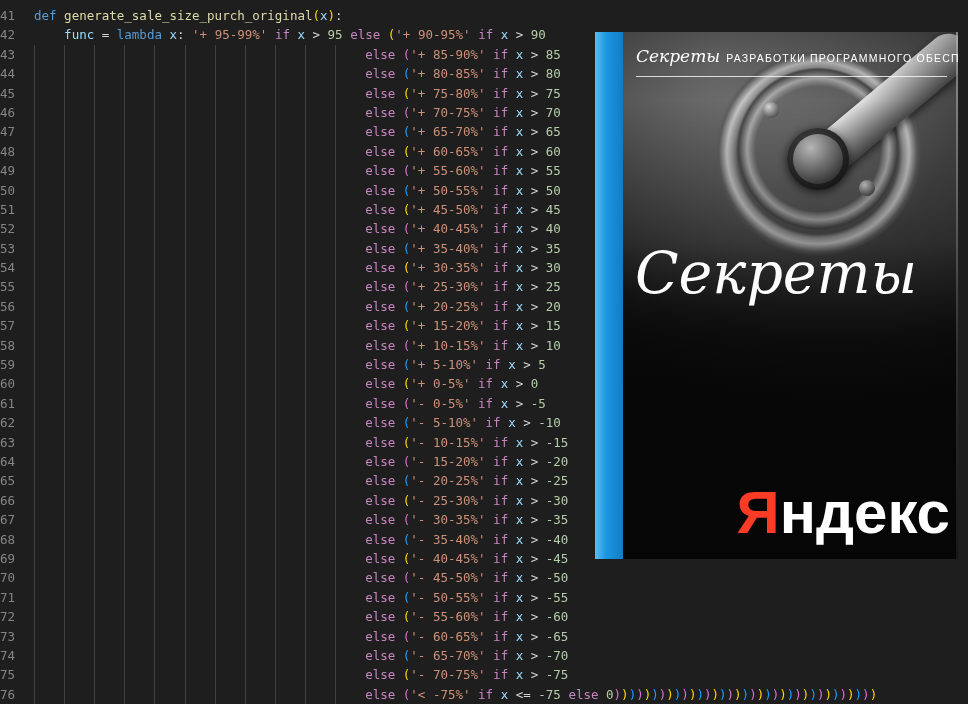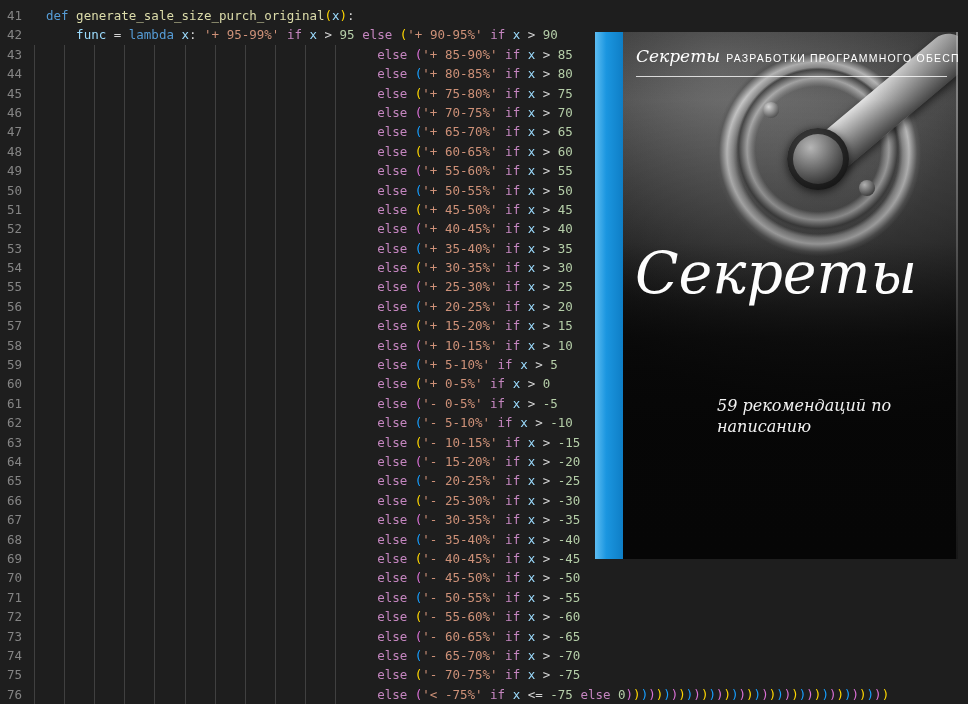--- a/index.html
+++ b/index.html
@@ -10,22 +10,22 @@
   }
   .editor{
     position:relative;width:968px;height:704px;
     background:var(--editor_bg,#1e1e1e);
     font-size:12.5px;line-height:19.4px;
   }
   .guides{position:absolute;left:0;top:45px;bottom:0;width:600px;z-index:0;}
   .guide{position:absolute;top:0;bottom:0;width:1px;background:var(--indent_guide,#404040);}
   .lines{position:relative;z-index:1;padding-top:6px;}
   .line{display:flex;white-space:pre;height:19.4px;}
-  .ln{flex:none;width:22px;text-align:right;color:var(--line_number,#858585);}
-  .lc{margin-left:24px;}
+  .ln{flex:none;width:22px;color:var(--line_number,#858585);}
+  .lc{margin-left:12px;}
   .tk-p{color:var(--text,#d4d4d4);}
   .tk-kb{color:var(--kw_blue,#569cd6);}
   .tk-kp{color:var(--kw_purple,#c586c0);}
   .tk-fn{color:var(--func_name,#dcdcaa);}
   .tk-v{color:var(--variable,#9cdcfe);}
   .tk-s{color:var(--string,#ce9178);}
   .tk-n{color:var(--number,#b5cea8);}
   .tk-b1{color:var(--bracket1,#ffd700);}
   .tk-b2{color:var(--bracket2,#da70d6);}
   .tk-b3{color:var(--bracket3,#179fff);}
@@ -139,18 +139,20 @@
         <div class="axle"></div>
         <div class="bolt-a"></div>
         <div class="bolt-b"></div>
         <div class="photo-shade"></div>
       </div>
       <div class="cover-header">
         <span class="hdr-script">Секреты</span><span class="hdr-caps">РАЗРАБОТКИ ПРОГРАММНОГО ОБЕСПЕЧЕНИЯ</span>
       </div>
       <div class="title-script">Секреты</div>
       <div class="subtitle">
-        <div>59 рекомендаций по написанию</div>
+      </div>
+      <div class="brand">
+        <span class="brand-y">Я</span><span>ндекс</span>
       </div>
       <div class="page-edge"></div>
     </div>
   </div>
 </div>
 
 </body></html>

